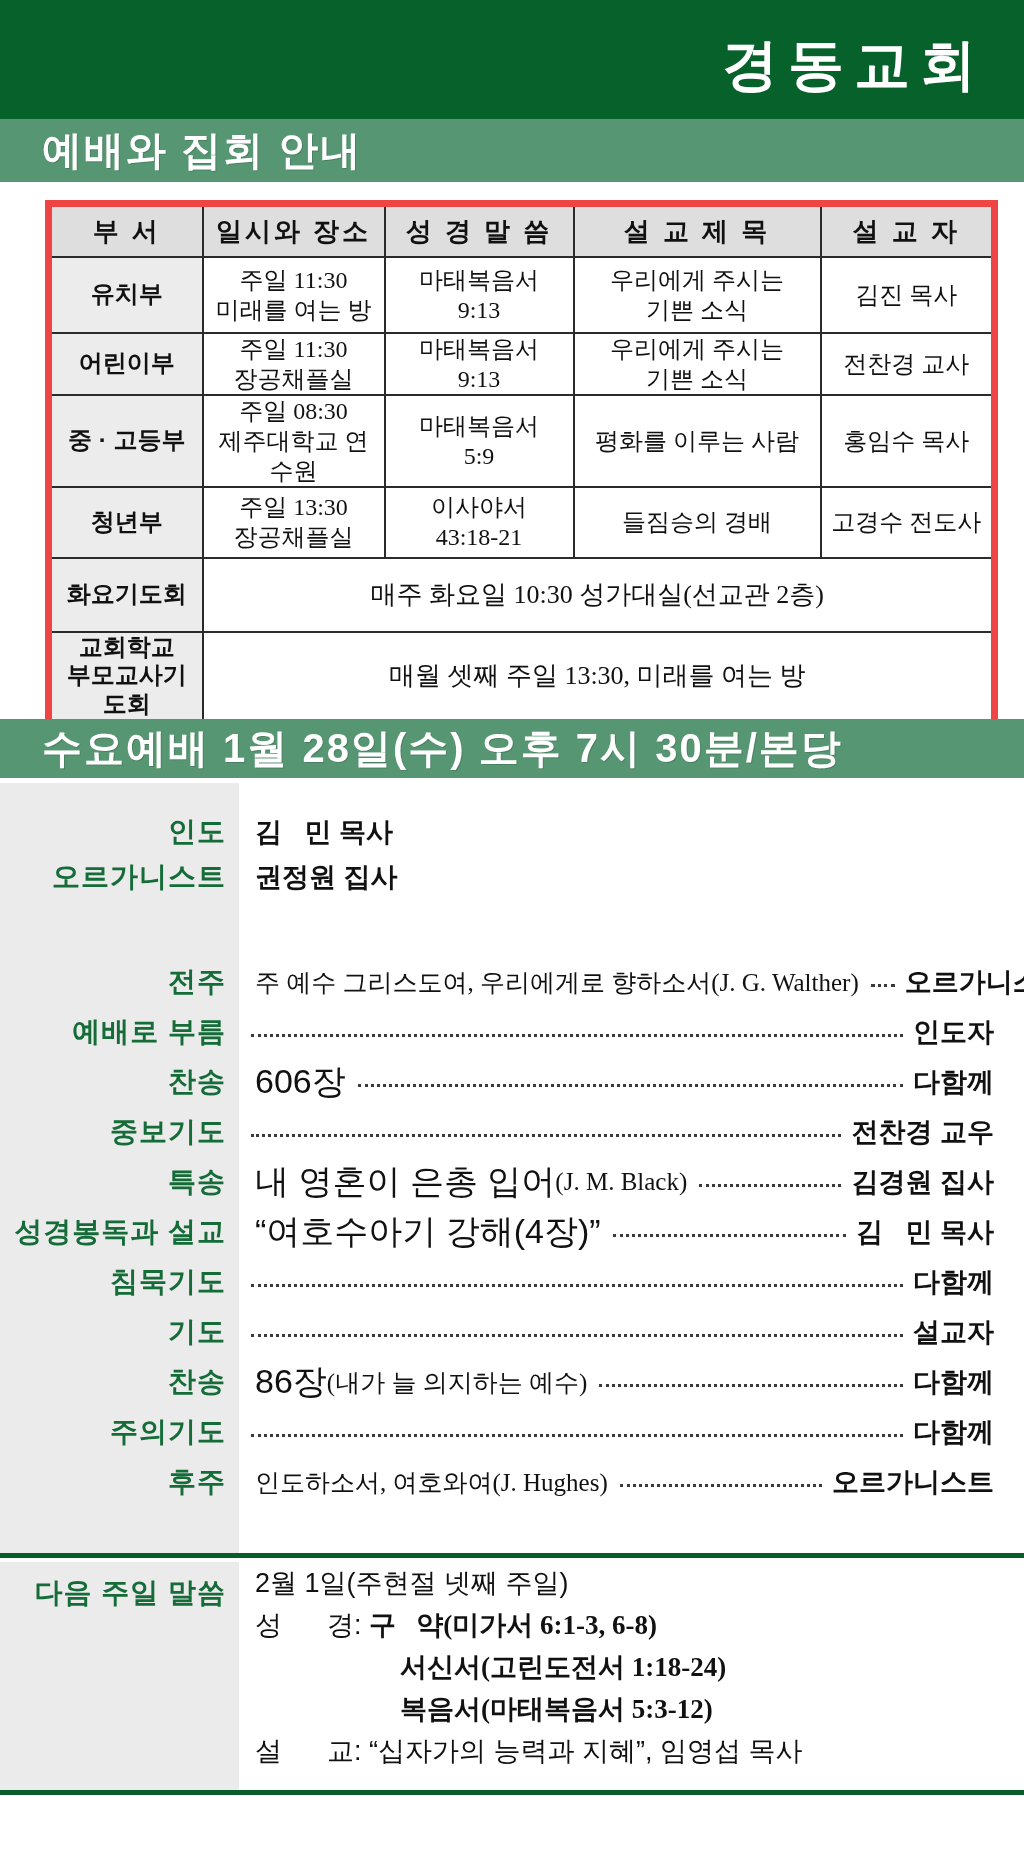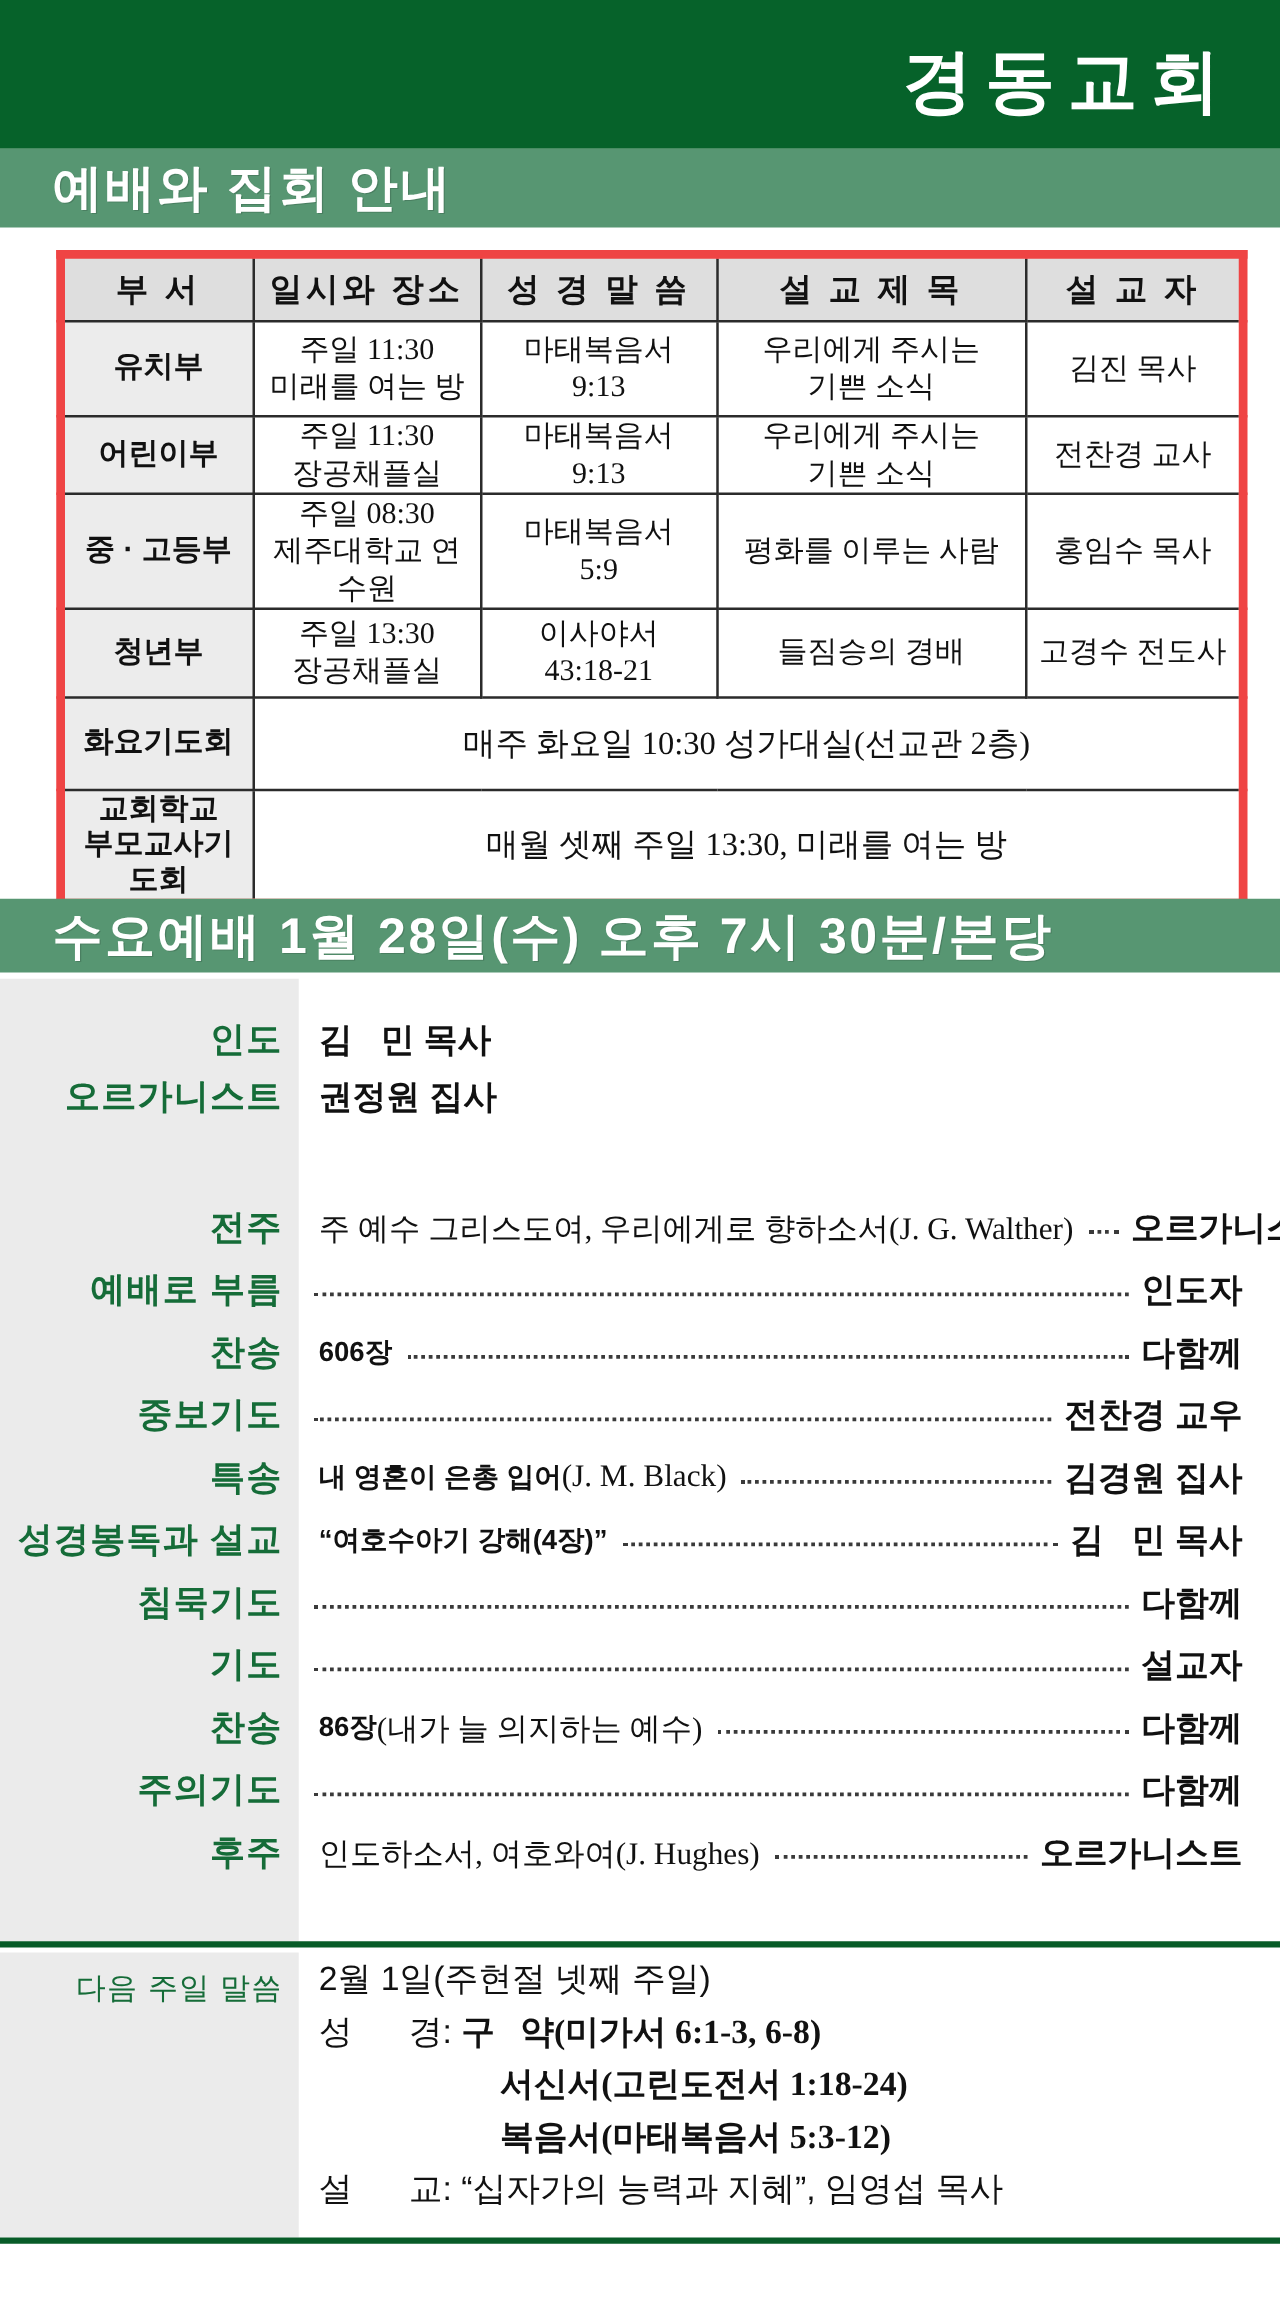--- a/index.html
+++ b/index.html
@@ -39,37 +39,37 @@
          box-sizing:border-box;}
   .col-bg{position:absolute;left:0;top:0;width:239px;height:100%;background:#ebebeb;z-index:0;}
   .o-row{position:relative;display:flex;align-items:center;height:45px;z-index:1;}
   .i-row{position:relative;display:flex;align-items:center;height:50px;z-index:1;
          padding-right:30px;}
   .gap{height:58px;}
   .lab{width:239px;box-sizing:border-box;padding-right:13px;text-align:right;
        color:#156c38;font-weight:700;font-size:28px;letter-spacing:1px;flex:none;}
   .o-val{margin-left:16px;font-weight:700;font-size:27px;white-space:pre;}
   .i-pre,.i-main{white-space:pre;}
-  .i-pre{margin-left:16px;font-weight:700;font-size:22px;}
+  .i-pre{margin-left:16px;font-weight:400;font-size:34px;}
   .i-main{margin-left:16px;font-family:"Liberation Serif",serif;font-size:25px;}
   .i-pre:not(:empty)+.i-main{margin-left:0;}
   .i-pre:empty,.i-main:empty{display:none;}
   .i-leader{flex:1;min-width:24px;height:0;border-bottom:3px dotted #3a3a3a;
             margin:0 10px 0 12px;transform:translateY(3px);}
   .i-perf{font-weight:700;font-size:27px;white-space:pre;flex:none;}
 
   
   .rule{position:absolute;left:0;width:1024px;height:5px;background:#085c28;}
   .rule1{top:1553px;}
   .rule2{top:1790px;}
   .next{position:absolute;left:0;top:1562px;width:1024px;height:228px;}
   .next .col-bg{height:228px;}
   .next-label{position:absolute;left:0;top:12px;width:239px;box-sizing:border-box;
-              padding-right:13px;text-align:right;color:#156c38;font-weight:400;
-              font-size:24px;letter-spacing:1px;z-index:1;}
+              padding-right:13px;text-align:right;color:#156c38;font-weight:700;
+              font-size:28px;letter-spacing:1px;z-index:1;}
   .next-content{position:absolute;left:255px;top:0;right:30px;z-index:1;}
   .nw-line{height:42px;display:flex;align-items:center;font-size:27px;}
   .nw-bold{font-weight:400;white-space:pre;}
   .nw-serif{font-family:"Liberation Serif",serif;white-space:pre;font-weight:700;}
   .nw-indent{padding-left:145px;}
 
   .pageno{position:absolute;right:32px;top:1798px;color:#156c38;font-weight:700;
           font-size:30px;}
 </style>
 </head>

